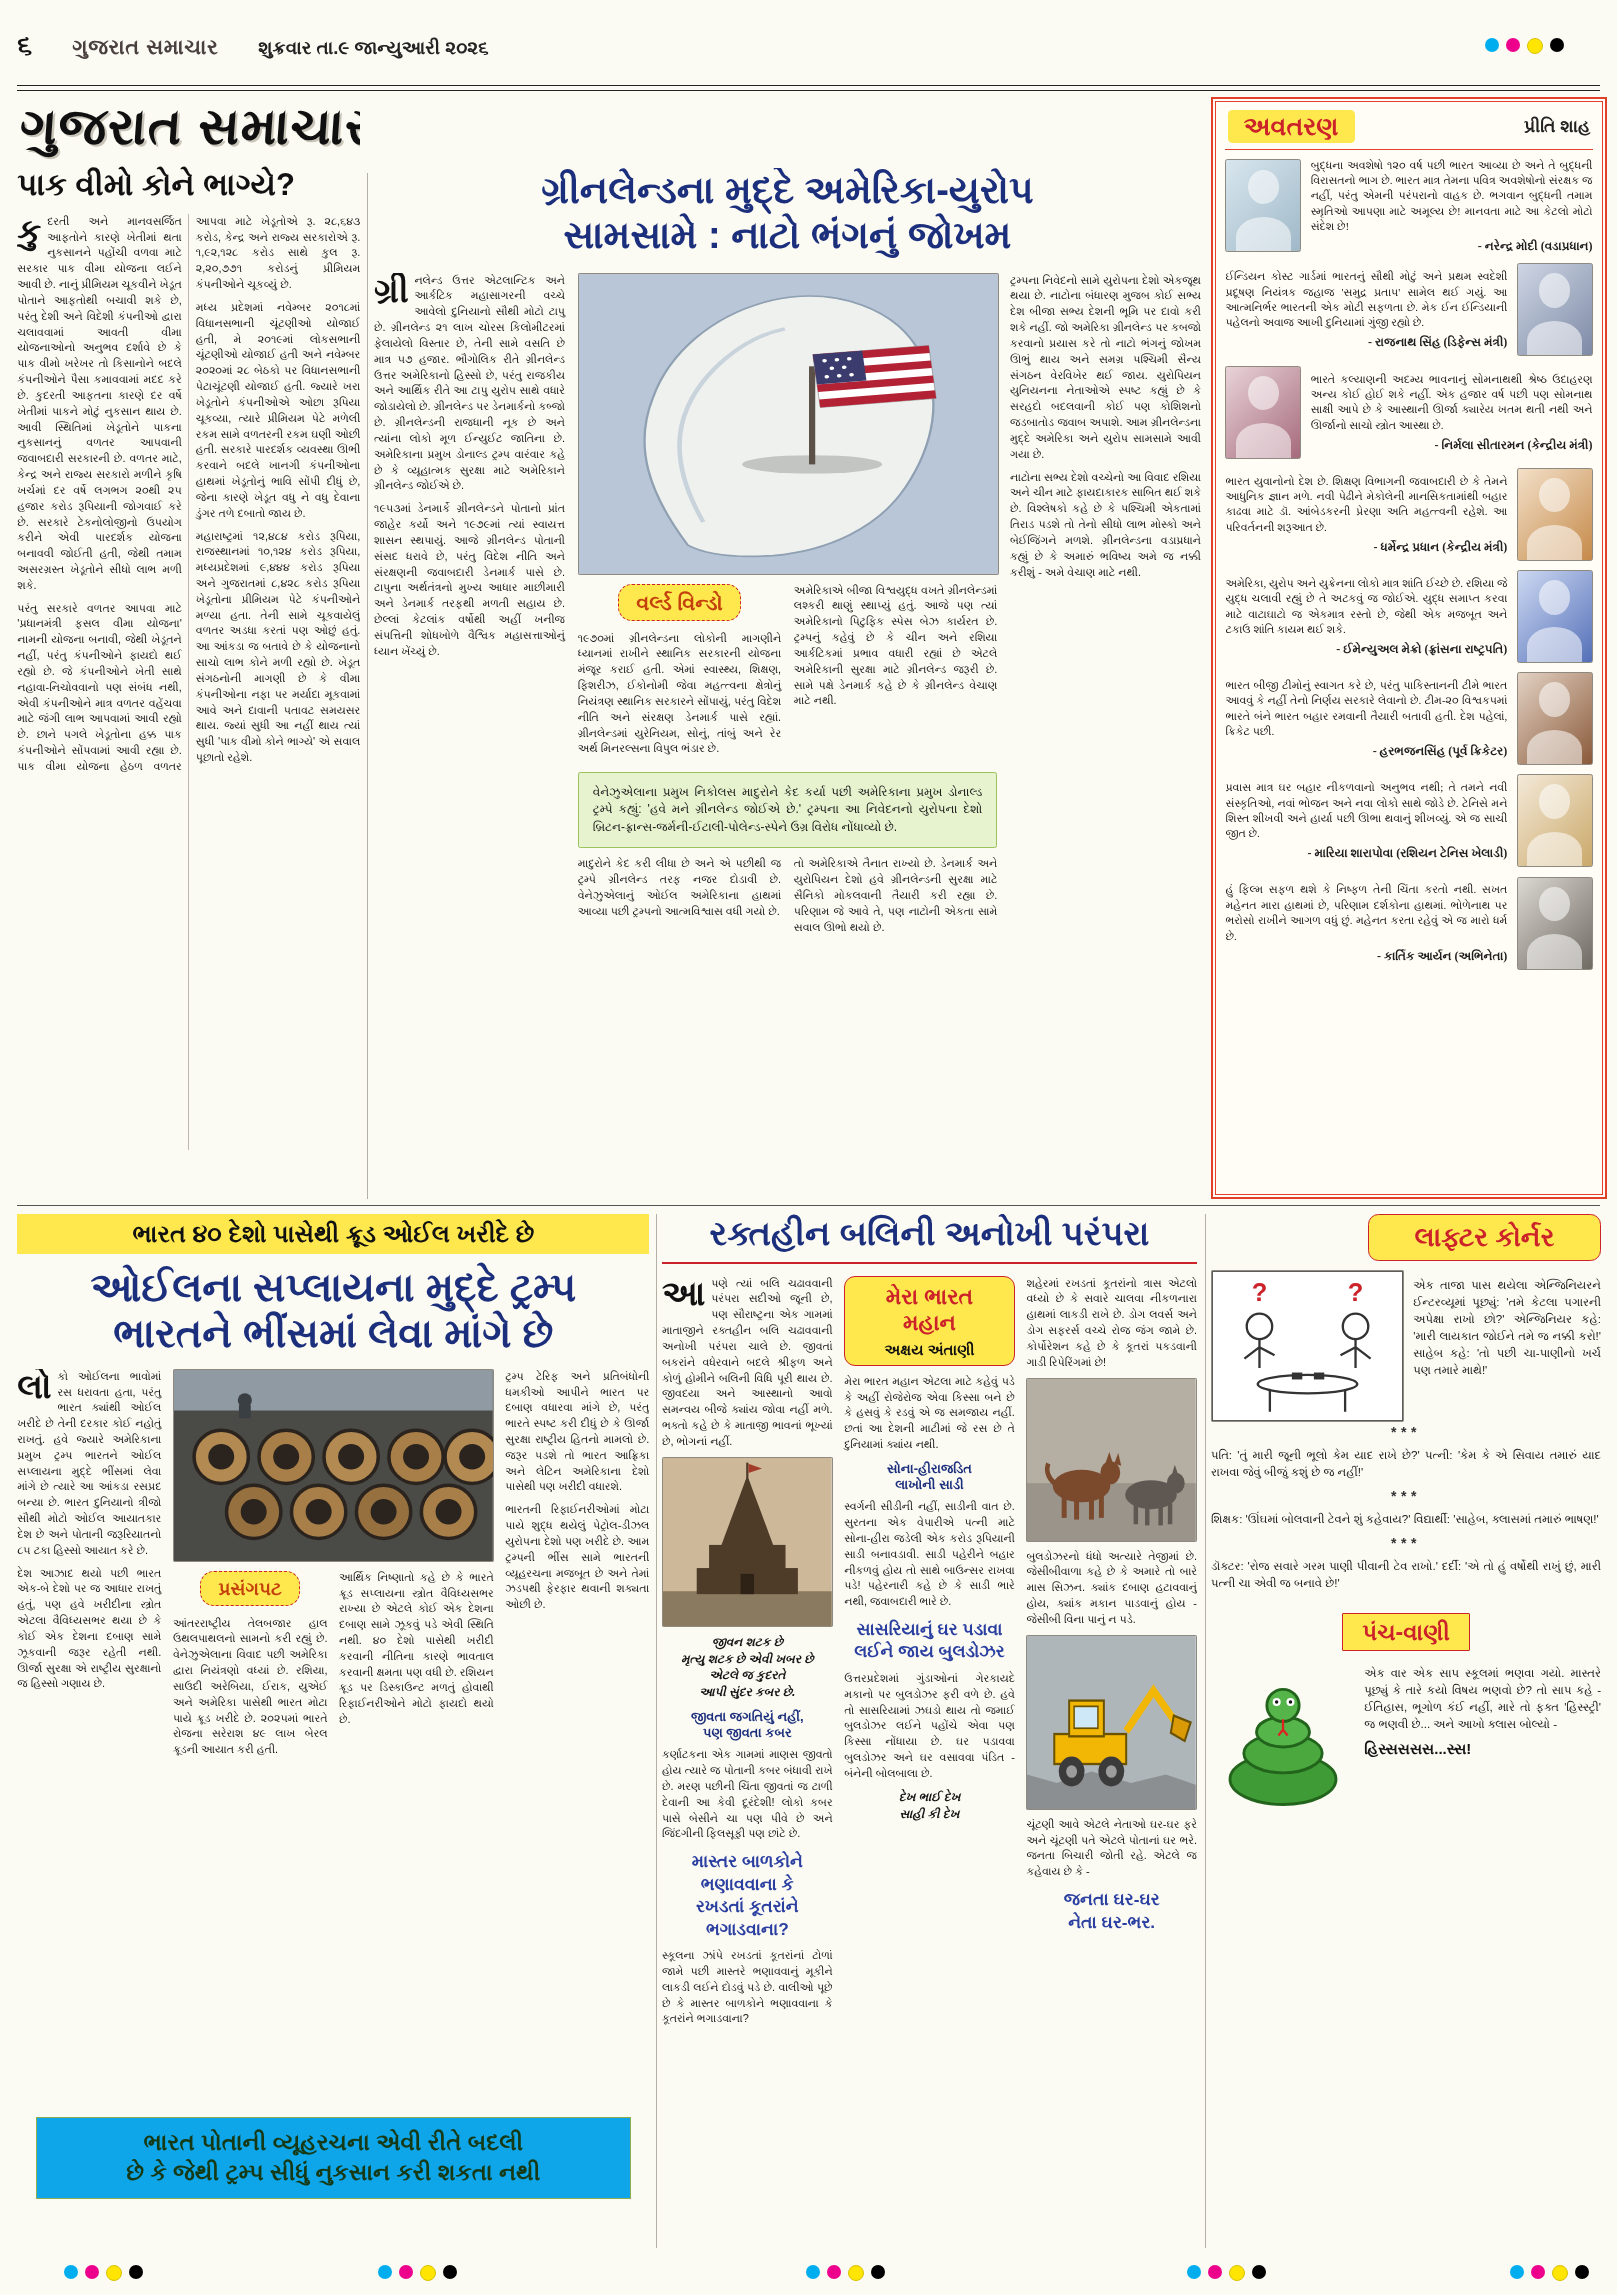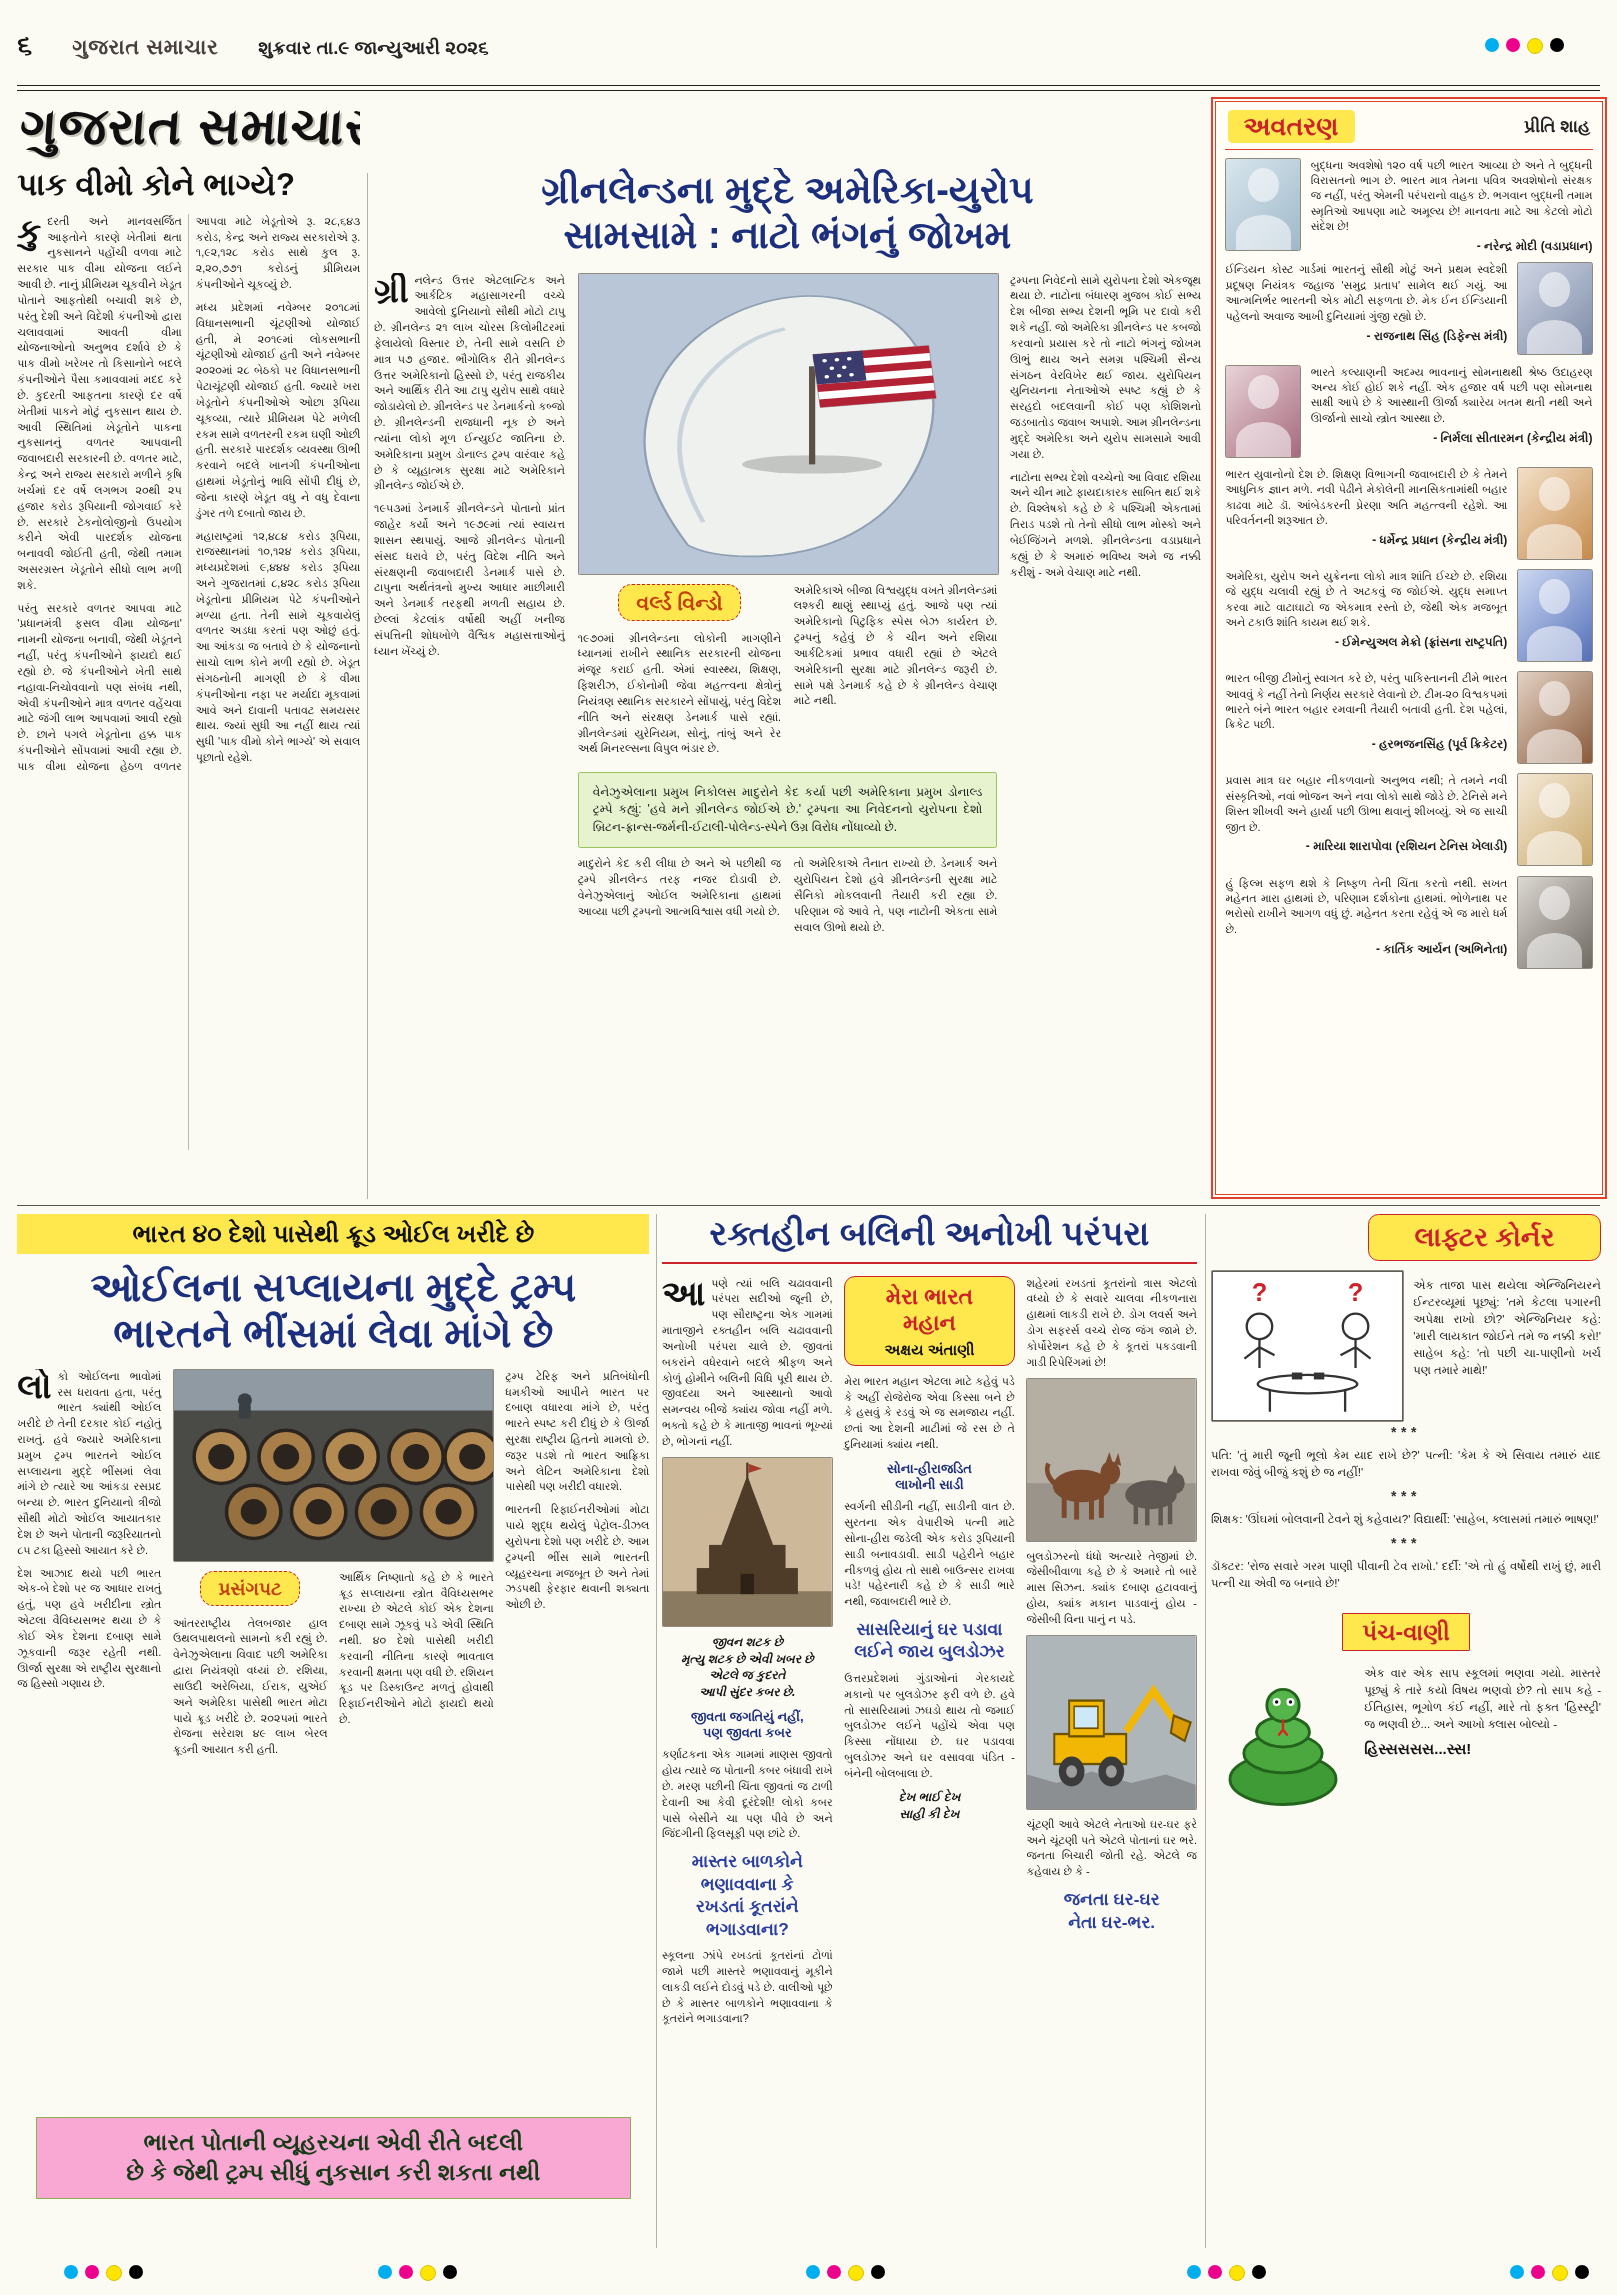--- a/index.html
+++ b/index.html
@@ -40,40 +40,40 @@
   .badge-yellow{width:max-content;margin:1.2px auto 9.2px;background:#ffe84d;border:1.7px dashed #cc2229;
                 color:#c2410c;font-weight:700;font-size:21px;padding:5.8px 17.3px;border-radius:14px;}
   .green-box{background:#e7f3cf;border:0.6px solid #9bc25c;border-radius:2.3px;padding:10.4px 14px;
              font-size:12px;line-height:1.48;text-align:justify;}
   
   .av-box{position:absolute;left:1211px;top:97px;width:396px;height:1102px;border:2.9px solid #e2402a;background:#fffdf6;box-sizing:border-box;}
   .av-inner{border:0.6px solid #e2402a;margin:2.3px;padding:7px 9.2px;height:calc(100% - 4.6px);box-sizing:border-box;overflow:hidden;}
   .av-head{display:flex;justify-content:space-between;align-items:center;border-bottom:1.2px solid #e2402a;padding:1.2px 2.3px 5.8px;margin-bottom:8px;}
   .av-title-pill{background:#ffe84d;color:#cc2229;font-weight:900;font-size:25.4px;padding:1.2px 16px;border-radius:4.6px;}
   .av-byline{font-weight:bold;font-size:17.3px;color:#222;}
-  .av-item{display:flex;gap:9.2px;margin-bottom:9.2px;align-items:flex-start;}
+  .av-item{display:flex;gap:9.2px;margin-bottom:9.2px;align-items:center;font-family:Liberation Serif, serif;}
   .av-item.rev{flex-direction:row-reverse;}
   .av-photo{flex:0 0 74px;width:74px;height:91px;border:0.6px solid #8e8a80;border-radius:2.3px;position:relative;overflow:hidden;}
   .av-photo::before{content:"";position:absolute;width:42%;height:38%;border-radius:50%;background:rgba(255,255,255,.55);top:10%;left:29%;}
   .av-photo::after{content:"";position:absolute;width:74%;height:44%;border-radius:50% 50% 0 0;background:rgba(255,255,255,.55);bottom:-6%;left:13%;}
   .av-quote{font-size:11px;line-height:1.4;text-align:justify;margin:0 0 4.6px;}
   .av-name{font-size:12px;font-weight:bold;text-align:right;margin:0;color:#1e1e1e;}
   
   .hdiv{position:absolute;left:17.3px;top:1205px;width:1583px;border-top:1.2px solid #555;}
   .vdiv{position:absolute;width:0.6px;background:#b5b0a5;}
   
   .oil{position:absolute;left:17.3px;top:1214px;width:632px;height:1040px;overflow:hidden;}
   .oil-kicker{background:#ffe84d;text-align:center;font-weight:800;font-size:24px;padding:5.8px 0;color:#111;}
   .oil-headline{font-size:40px;font-weight:800;text-align:center;line-height:1.15;margin:10.4px 0 12.7px;}
   .oil-body{display:flex;gap:11.6px;height:739px;overflow:hidden;}
   .o-col{flex:0 0 144px;}
   .o-mid{flex:1;display:flex;flex-direction:column;gap:8px;min-width:0;}
   .pipes-photo{height:191px;}
   .o-mid-row{display:flex;gap:11.6px;flex:1;min-height:0;overflow:hidden;}
-  .green-strong{background:#f9a8d4;border:1.2px solid #8fae52;color:#163a16;text-align:center;
+  .green-strong{background:#0ea5e9;border:1.2px solid #8fae52;color:#163a16;text-align:center;
                 font-weight:800;font-size:23px;line-height:1.3;padding:10.4px 5.8px;margin:9.2px auto 0;width:92%;}
   
   .mbm{position:absolute;left:662px;top:1214px;width:535px;height:1040px;overflow:hidden;}
   .mbm-headline{font-size:34px;font-weight:800;text-align:center;padding-bottom:8px;border-bottom:2.9px solid #cc2229;margin:0 0 11.6px;}
   .mbm-body{display:flex;gap:11.6px;height:970px;overflow:hidden;}
   .m-col{flex:1;min-width:0;}
   .mbm-badge{border:1.7px solid #cc2229;background:#ffe84d;color:#cc2229;font-weight:800;font-size:22px;
              text-align:center;padding:7px 3.5px 5.8px;border-radius:11px;line-height:1.2;margin-bottom:8px;}
   .mbm-byline{display:block;color:#111;font-size:15px;margin-top:4.6px;font-weight:800;}
   .subhead{color:#1c2f7c;font-weight:800;font-size:13px;text-align:center;margin:8px 0 5.8px;line-height:1.25;}

